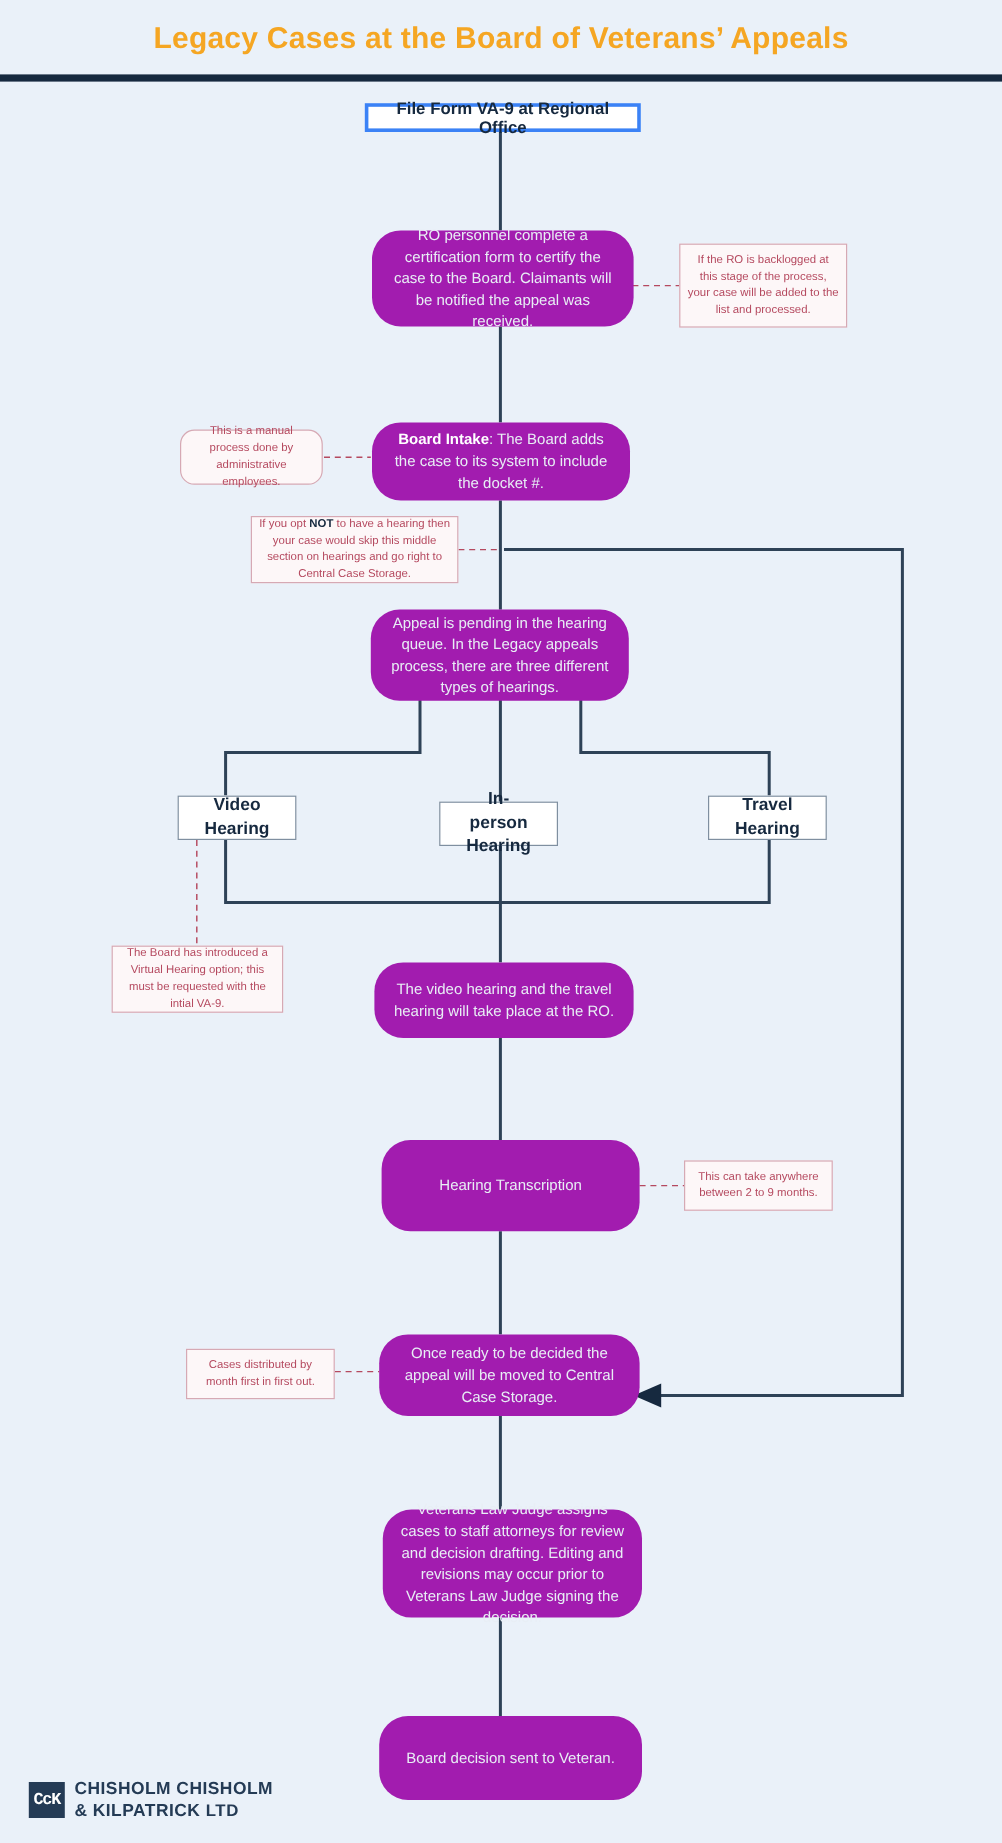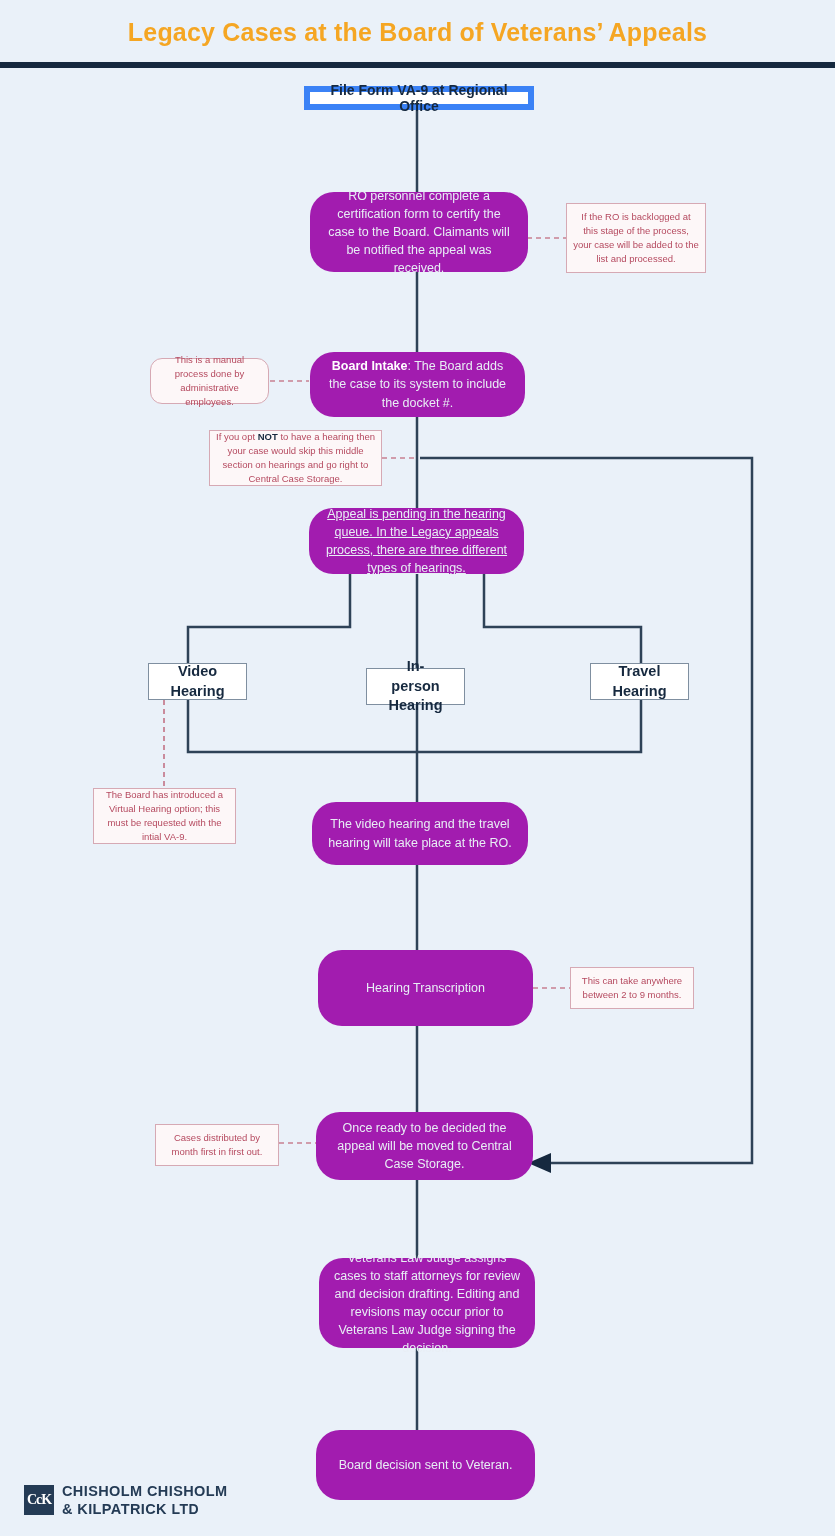--- a/index.html
+++ b/index.html
@@ -73,21 +73,21 @@
     font-weight: bold;
     line-height: 1.35;
     padding: 4px 16px;
   }
   .node-title {
     background: #ffffff;
     color: #16293f;
     font-size: 14px;
     font-weight: bold;
     padding: 4px 10px;
-    border: 6px solid #3b82f6;
+    border: 3px solid #3b82f6;
   }
   .node-dark b { font-weight: bold; color: #ffffff; }
 
   
   .note {
     position: absolute;
     box-sizing: border-box;
     background: #fdf7f8;
     border: 1px solid #d6a9b4;
     color: #b5495f;
@@ -114,21 +114,21 @@
     width: 30px;
     height: 30px;
     background: #243b55;
     color: #ffffff;
     font-size: 14px;
     font-weight: bold;
     display: flex;
     align-items: center;
     justify-content: center;
     letter-spacing: -1px;
-    font-family: Liberation Serif, serif;
+    font-family: Liberation Mono, monospace;
   }
   .logo-text {
     color: #243b55;
     font-size: 14.5px;
     font-weight: bold;
     line-height: 1.25;
     letter-spacing: 0.4px;
   }
   .logo-text .ltd {
     font-size: 14px;
@@ -198,21 +198,21 @@
   <div class="node node-title" style="left:304px; top:86px; width:230px; height:24px;">File Form VA-9 at Regional Office</div>
 
   <div class="node node-dark" style="left:310px; top:192px; width:218px; height:80px;">RO personnel complete a certification form to certify the case to the Board. Claimants will be notified the appeal was received.</div>
 
   <div class="node node-dark" style="left:310px; top:352px; width:215px; height:65px;">
     <span>
       <b>Board Intake</b><span>: The Board adds the case to its system to include the docket #.</span>
     </span>
   </div>
 
-  <div class="node node-dark" style="left:309px; top:508px; width:215px; height:66px;text-decoration:underline;">Appeal is pending in the hearing queue. In the Legacy appeals process, there are three different types of hearings.</div>
+  <div class="node node-dark" style="left:309px; top:508px; width:215px; height:76px;">Appeal is pending in the hearing queue. In the Legacy appeals process, there are three different types of hearings.</div>
 
   <div class="node node-plain" style="left:148px; top:663px; width:99px; height:37px; flex-direction:column;">
     <span>Video</span>
     <span>Hearing</span>
   </div>
 
   <div class="node node-plain" style="left:366px; top:668px; width:99px; height:37px; flex-direction:column;">
     <span>In-person</span>
     <span>Hearing</span>
   </div>

